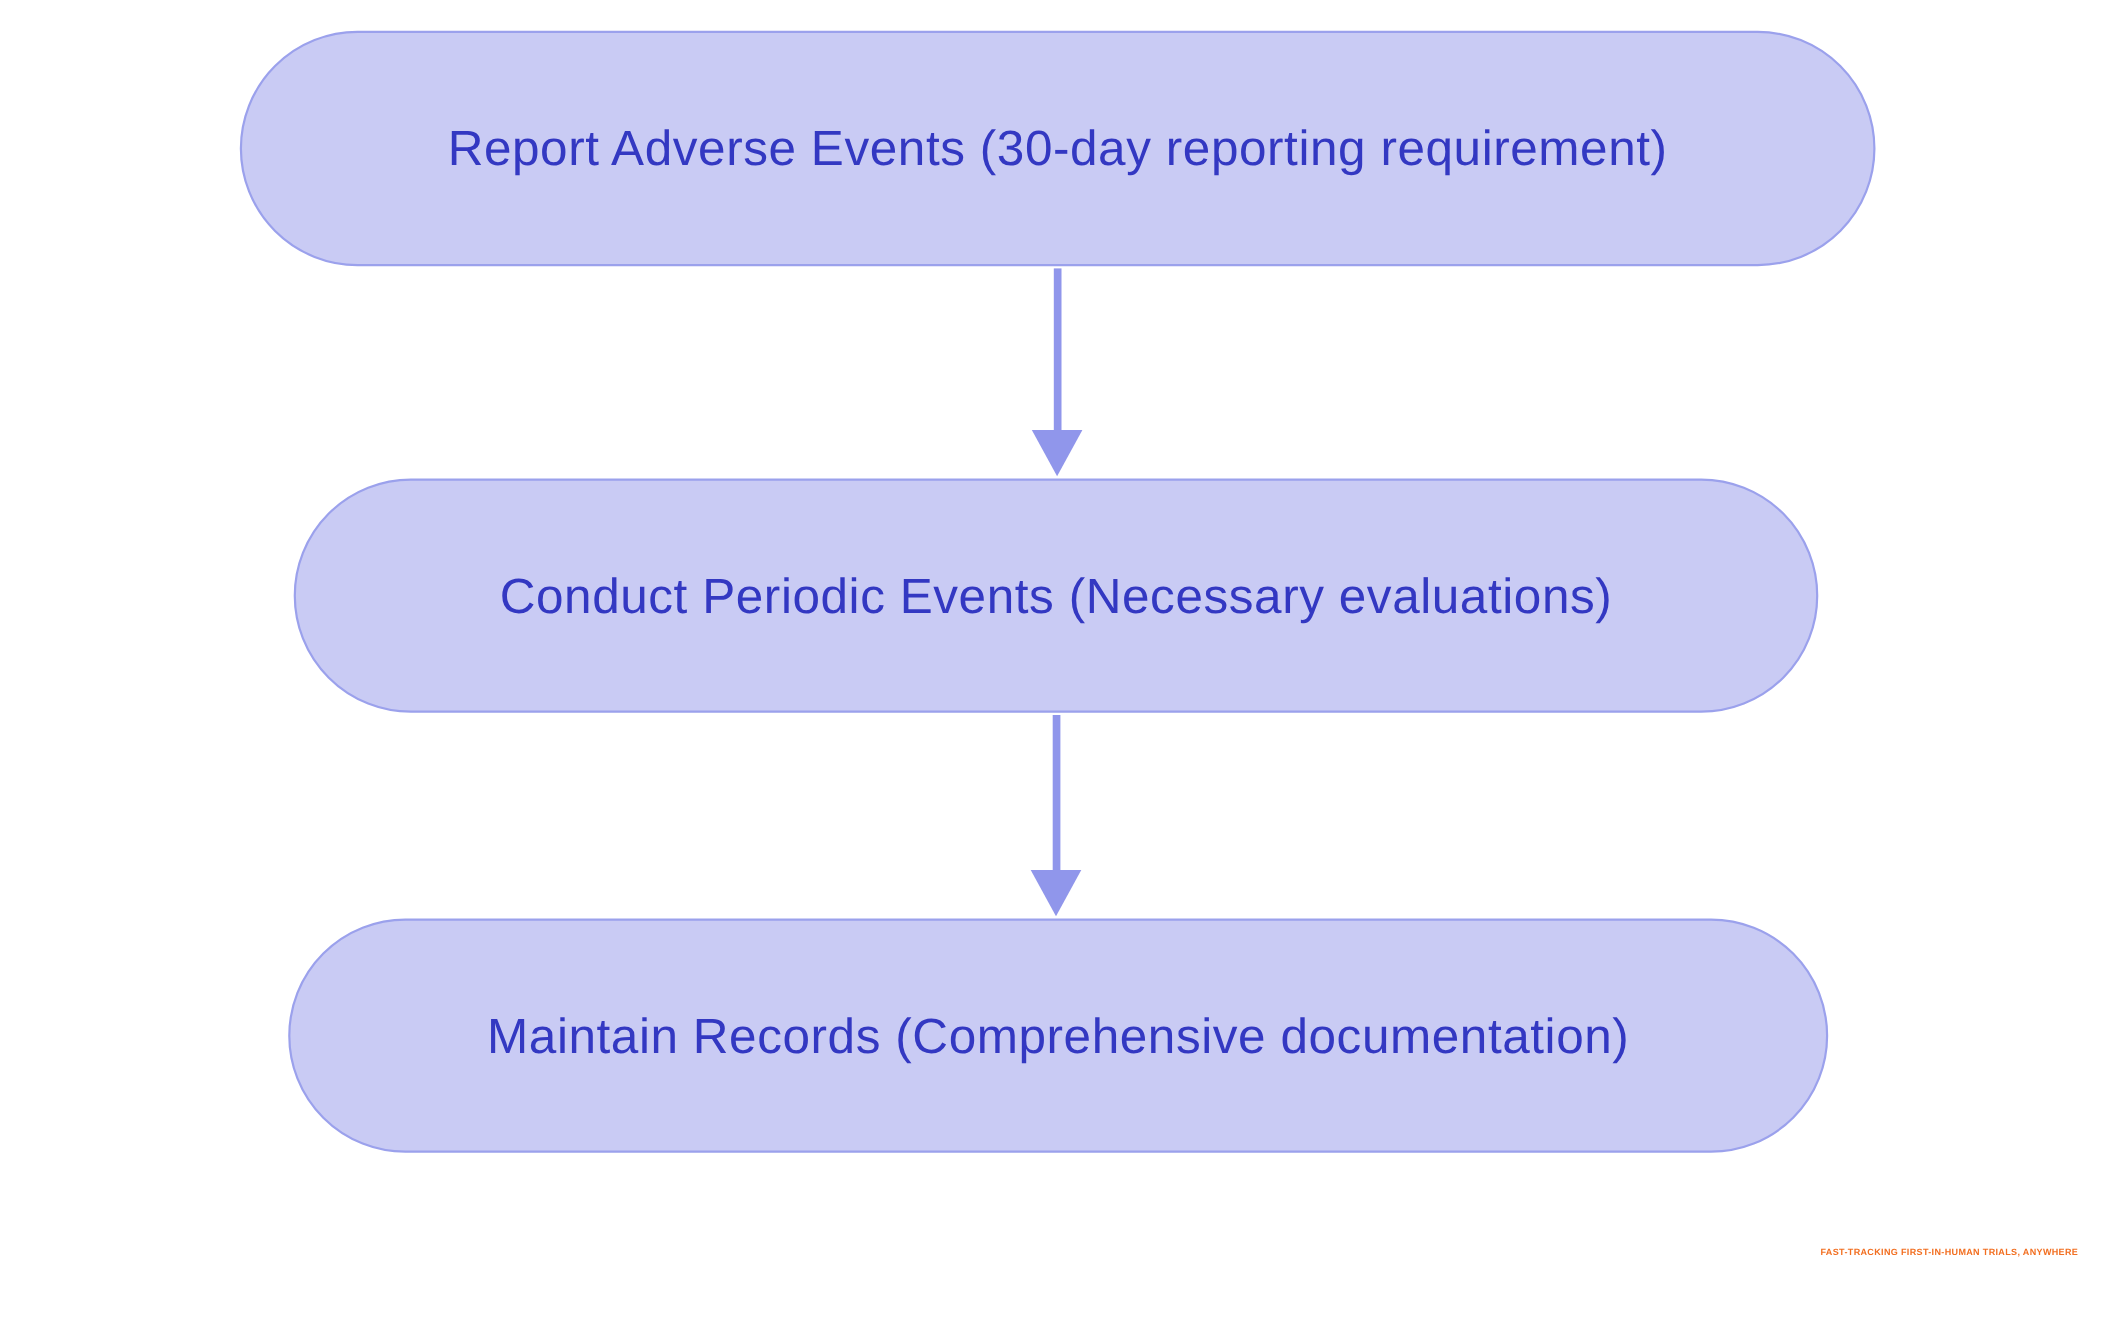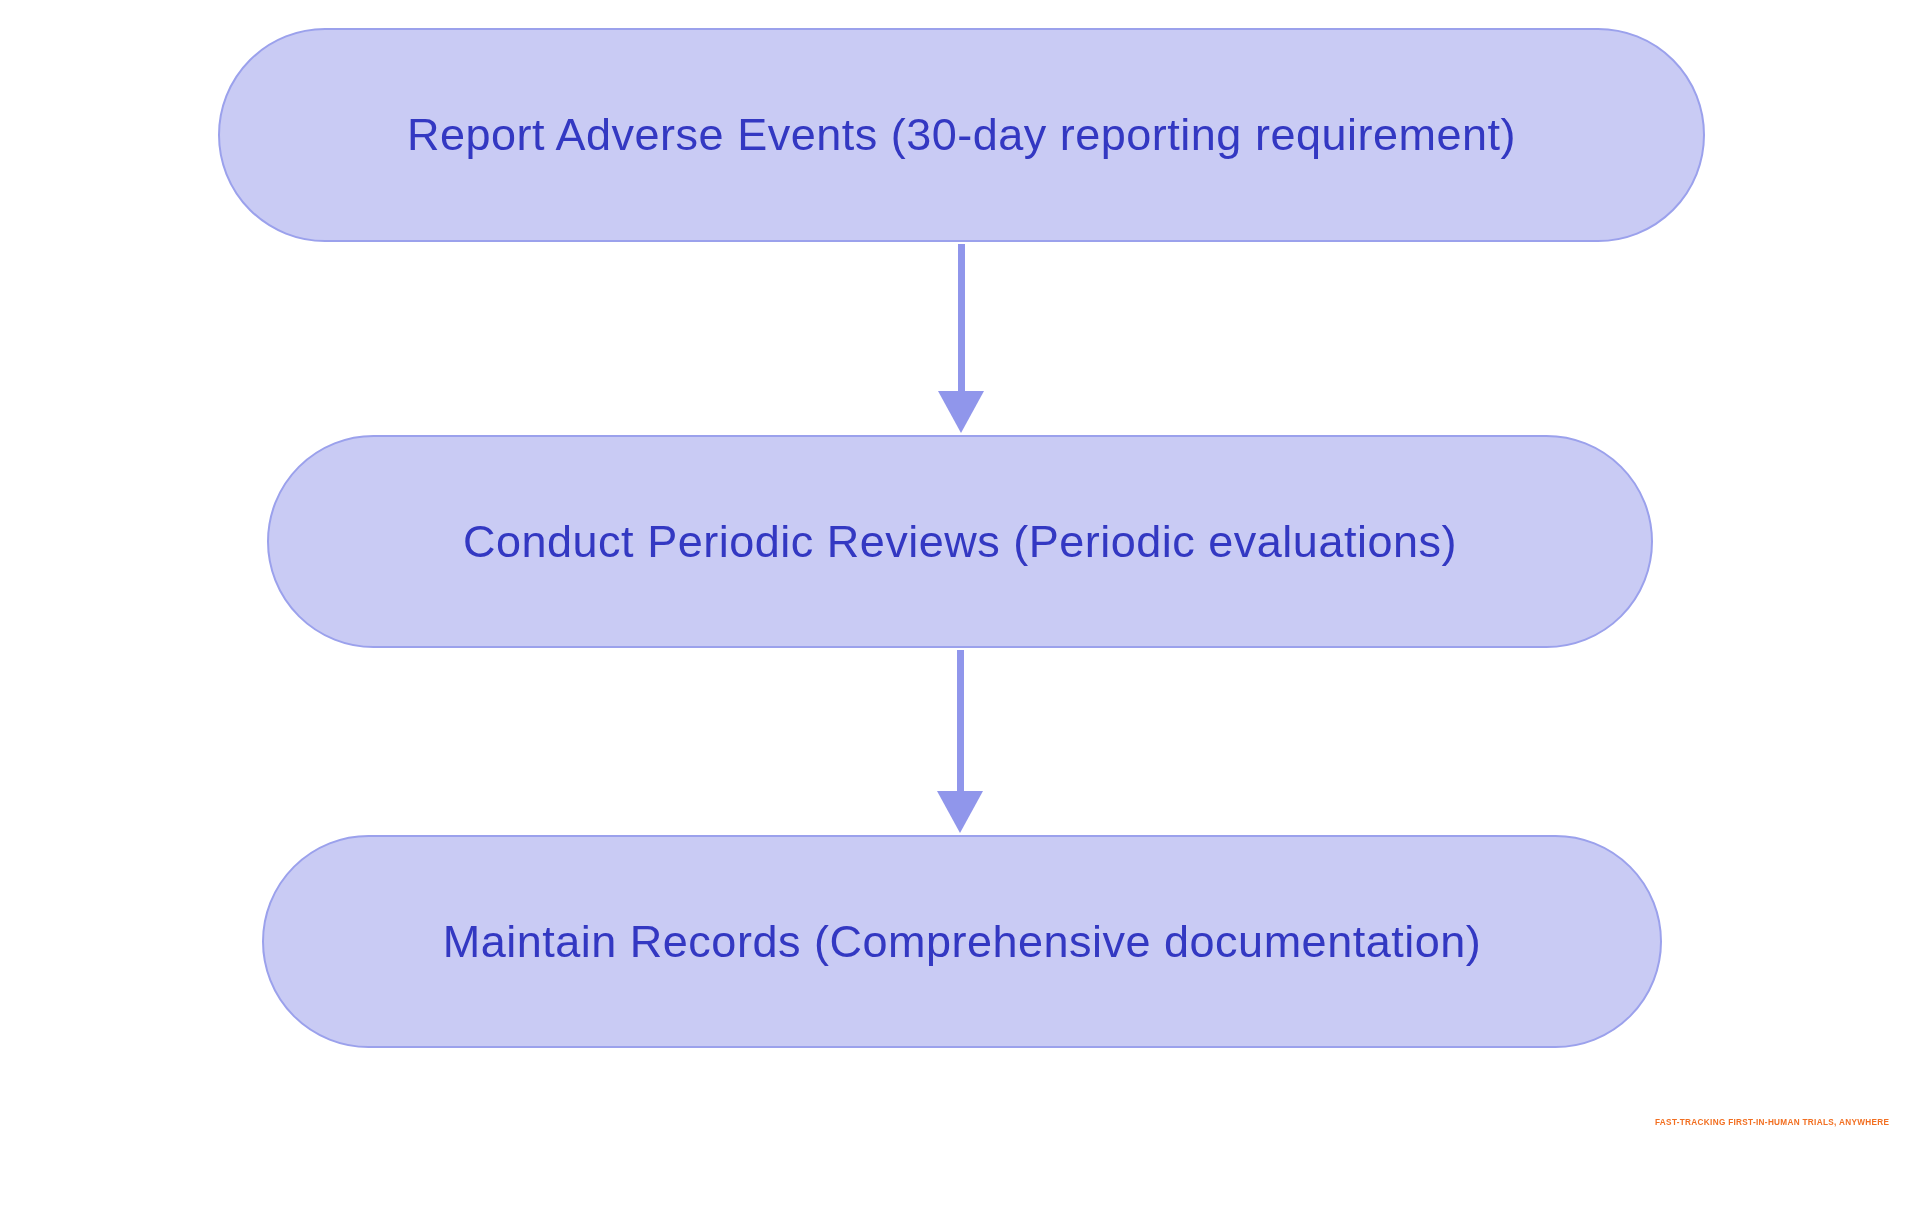--- a/index.html
+++ b/index.html
@@ -76,21 +76,21 @@
     line-height: 1.0;
     white-space: nowrap;
   }
   .brand-reg {
     font-size: 17px;
     font-weight: 700;
     vertical-align: 26px;
     letter-spacing: 0;
   }
   .brand-tagline {
-    margin-top: 0;
+    margin-top: 16px;
     font-size: 8.2px;
     font-weight: 700;
     letter-spacing: 0.32px;
     white-space: nowrap;
   }
 </style>
 </head>
 <body>
 
 <div class="canvas">
@@ -98,21 +98,21 @@
   <div class="flow-node node-1">
     <span>Report Adverse Events (30-day reporting requirement)</span>
   </div>
 
   <div class="flow-arrow arrow-1">
     <div class="arrow-shaft"></div>
     <div class="arrow-head"></div>
   </div>
 
   <div class="flow-node node-2">
-    <span>Conduct Periodic Reviews (Periodic evaluations)</span>
+    <span>Conduct Periodic Events (Necessary evaluations)</span>
   </div>
 
   <div class="flow-arrow arrow-2">
     <div class="arrow-shaft"></div>
     <div class="arrow-head"></div>
   </div>
 
   <div class="flow-node node-3">
     <span>Maintain Records (Comprehensive documentation)</span>
   </div>

